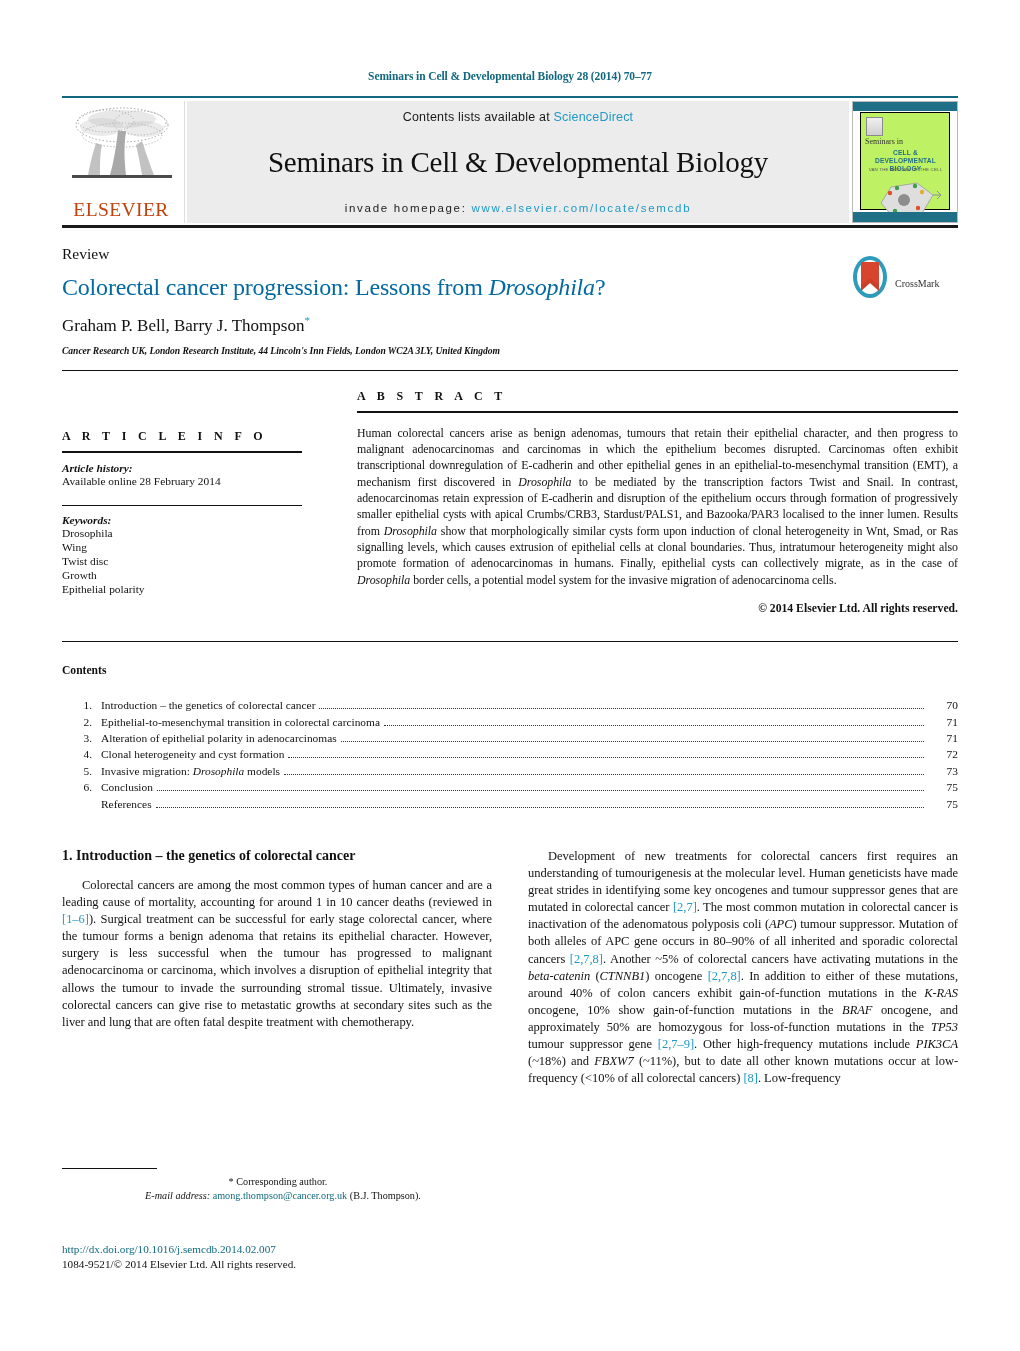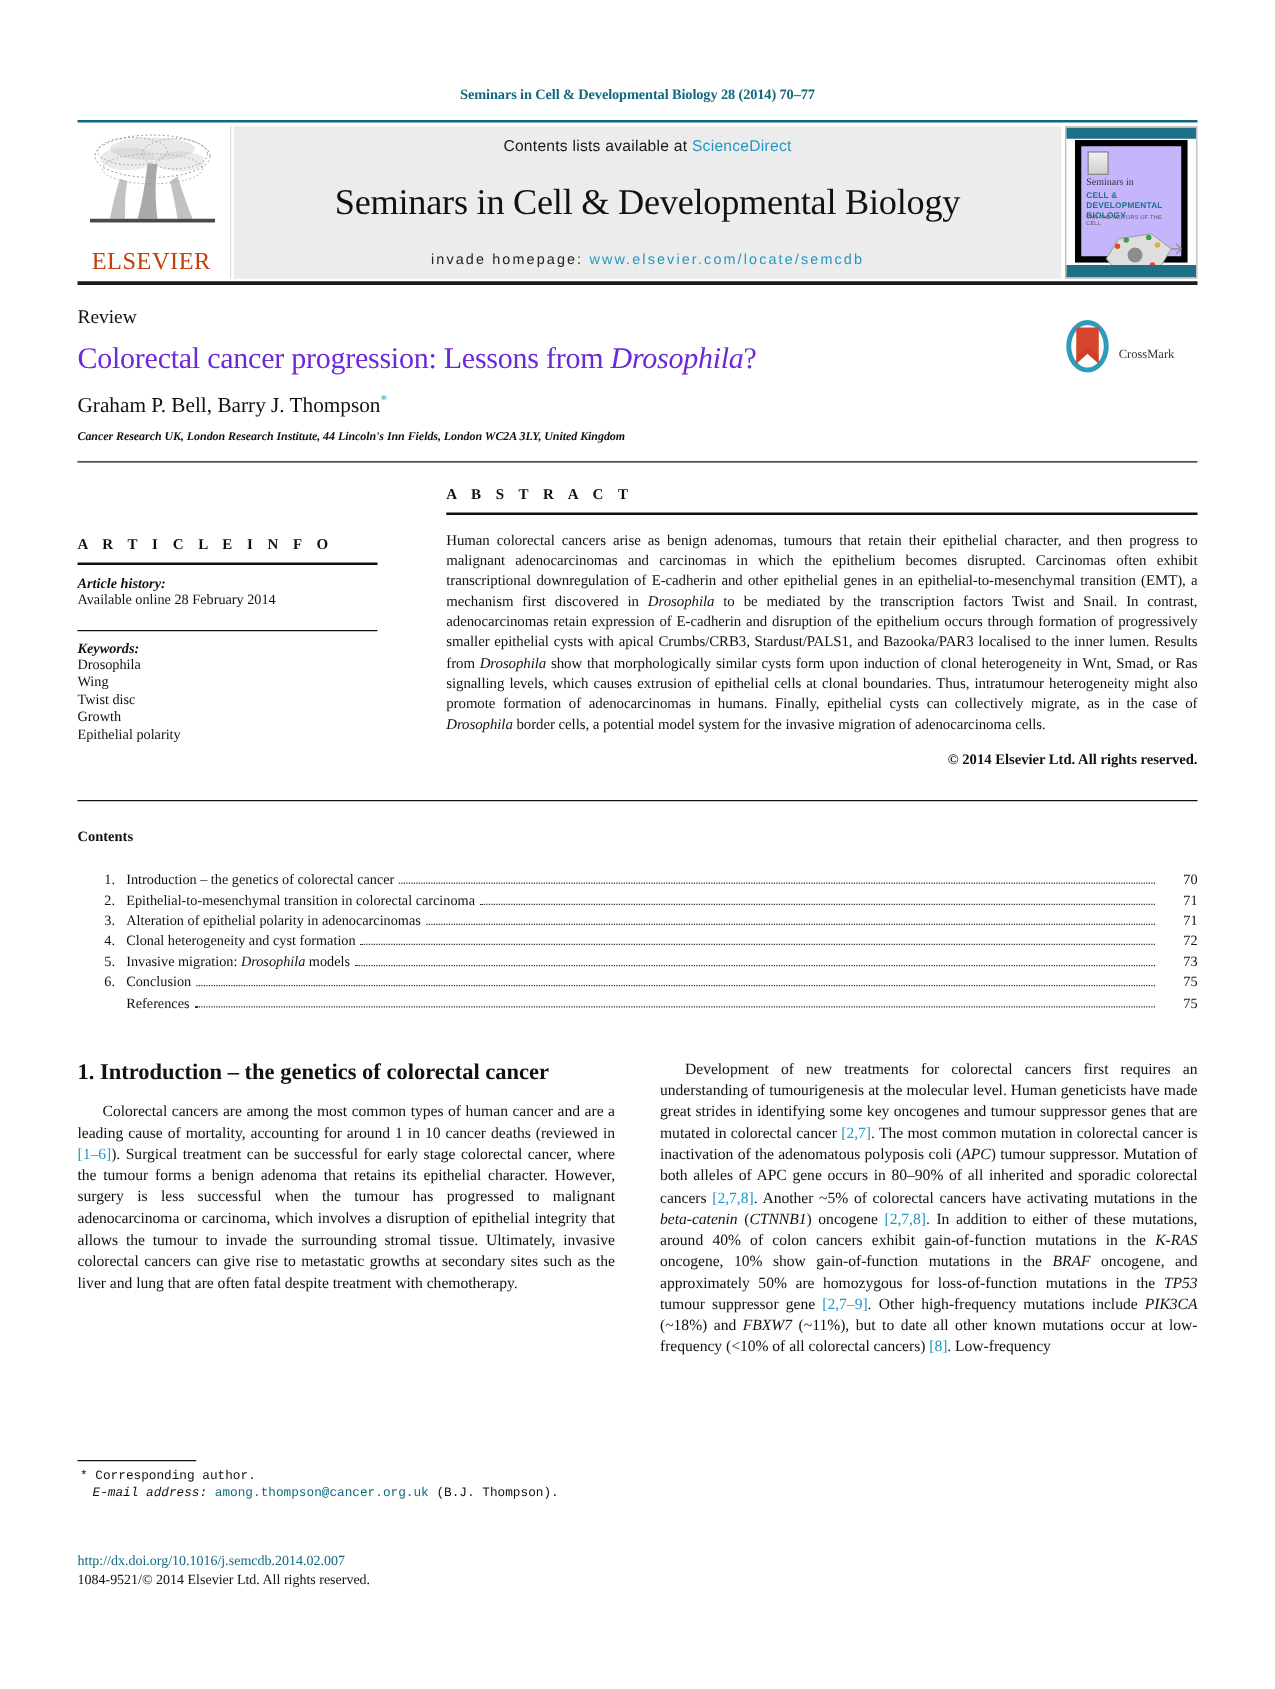--- a/index.html
+++ b/index.html
@@ -115,22 +115,23 @@
   }
   .cover-band {
     position: absolute;
     left: 0; right: 0;
     height: 9px;
     background: #1f6f87;
   }
   .cover-inner {
     position: absolute;
     left: 7px; right: 7px; top: 10px; bottom: 12px;
-    border: 5px solid #000000;
-    background: #c4b5fd;
+    border: 1px solid #000000;
+    background: #bef264;
+    text-align: center;
   }
   .cover-sq {
     position: absolute;
     left: 5px; top: 4px;
     width: 15px; height: 17px;
     border: 1px solid #8a8a8a;
     background: linear-gradient(#f0f0f0, #cfcfcf);
   }
   .cover-t1 {
     position: absolute;
@@ -181,21 +182,21 @@
   }
   .review-kicker {
     font-family: "Liberation Serif", serif;
     font-size: 15.5px;
     color: #111;
     margin-bottom: 11px;
   }
   .art-title {
     font-family: "Liberation Serif", serif;
     font-size: 24px;
-    color: #6d28d9;
+    color: #0369a1;
     letter-spacing: -0.2px;
     margin: 0 0 13px 0;
     font-weight: normal;
     max-width: 700px;
   }
   .art-title i { font-style: italic; }
   .authors {
     font-family: "Liberation Serif", serif;
     font-size: 17px;
     color: #111;
@@ -354,21 +355,21 @@
     margin-top: 36px;
   }
   .bcol {
     width: 430px;
     flex: 0 0 430px;
   }
   .bcol.right { margin-left: 36px; }
   .h2 {
     font-family: "Liberation Serif", serif;
     font-weight: bold;
-    font-size: 18px;
+    font-size: 14px;
     color: #111;
     margin: 0 0 13px 0;
   }
   .ptext {
     font-family: "Liberation Serif", serif;
     font-size: 12.5px;
     line-height: 17.1px;
     text-align: justify;
     color: #111;
     margin: 0;
@@ -384,24 +385,25 @@
     left: 62px;
     top: 1168px;
     width: 430px;
   }
   .fn-rule {
     border-top: 1px solid #111;
     width: 95px;
     margin-bottom: 6px;
   }
   .fn-line {
-    font-family: Liberation Mono, monospace;
+    font-family: Liberation Serif, serif;
     font-size: 10.2px;
     line-height: 13.6px;
     color: #111;
+    text-align: center;
   }
   .fn-line i { font-style: italic; }
   .fn-indent { padding-left: 12px; }
   .fn-star { padding-left: 2px; }
   .link { color: #12697f; }
   .doi-block {
     position: absolute;
     left: 62px;
     top: 1242px;
     width: 430px;

